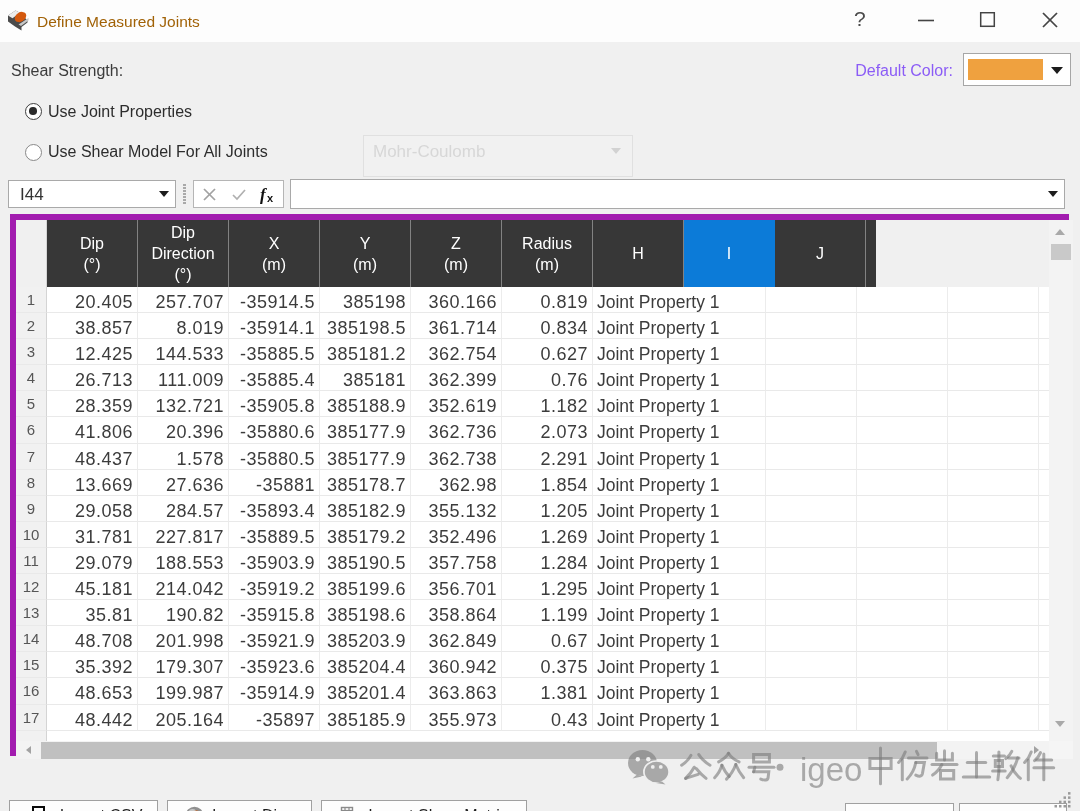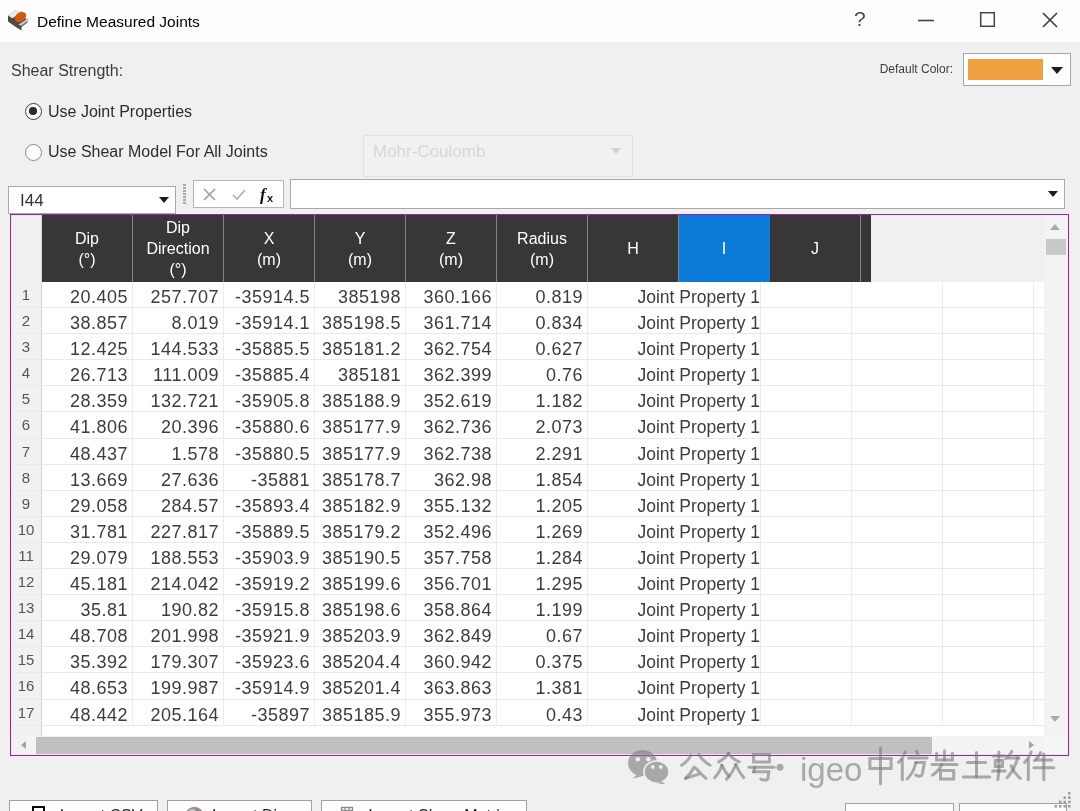--- a/index.html
+++ b/index.html
@@ -1,63 +1,63 @@
 <!DOCTYPE html>
 <html><head><meta charset="utf-8">
 <style>
 * { margin:0; padding:0; box-sizing:border-box; }
 html,body { width:1080px; height:811px; overflow:hidden; background:#f0f0f0;
   font-family:"Liberation Sans", sans-serif; position:relative; }
 .abs { position:absolute; }
 
 #titlebar { position:absolute; left:0; top:0; width:1080px; height:42px; background:#fdfdfd; }
-#title { position:absolute; left:37px; top:13px; font-size:15.5px; color:#000000; }
+#title { position:absolute; left:37px; top:13px; font-size:15.5px; color:#a16207; }
 #help { position:absolute; left:854px; top:7px; font-size:21px; color:#4b4b4b; }
 
 #shear { position:absolute; left:11px; top:62px; font-size:16px; color:#3c3c3c; }
-#dclabel { position:absolute; right:127px; top:62px; font-size:12px; color:#404040; }
+#dclabel { position:absolute; right:127px; top:62px; font-size:16px; color:#8b5cf6; }
 #swatch { position:absolute; left:963px; top:53px; width:108px; height:33px; background:#fff; border:1px solid #a6a6a6; }
 #swatch .orange { position:absolute; left:4px; top:5px; width:75px; height:21px; background:#efa13f; }
 #swatch .arr { position:absolute; left:87px; top:13px; width:0; height:0; border-left:6px solid transparent; border-right:6px solid transparent; border-top:7px solid #1c1c1c; }
 
 .radio { position:absolute; width:17px; height:17px; border-radius:50%; background:#fff; }
 #rad1 { left:25px; top:103px; border:1.6px solid #3f3f3f; }
 #rad1::after { content:""; position:absolute; left:3.2px; top:3.2px; width:7.6px; height:7.6px; border-radius:50%; background:#2b2b2b; }
 #rad2 { left:25px; top:143.5px; border:1.4px solid #898989; }
 .radlab { position:absolute; left:48px; font-size:16px; color:#2d2d2d; }
 
 #mohr { position:absolute; left:363px; top:135px; width:270px; height:42px; background:#f1f1f1; border:1px solid #e0e0e0; }
 #mohr span { position:absolute; left:9px; top:6px; font-size:17px; color:#d7d7d7; }
 #mohr .arr { position:absolute; left:247px; top:12px; width:0; height:0; border-left:5.5px solid transparent; border-right:5.5px solid transparent; border-top:6px solid #d2d2d2; }
 
-#i44 { position:absolute; left:8px; top:180px; width:168px; height:28px; background:#fff; border:1px solid #a9a9a9;margin-top:6px; }
+#i44 { position:absolute; left:8px; top:180px; width:168px; height:28px; background:#fff; border:1px solid #a9a9a9; }
 #i44 span { position:absolute; left:11px; top:4px; font-size:17px; color:#333; }
 #i44 .arr { position:absolute; left:150px; top:10px; width:0; height:0; border-left:5.5px solid transparent; border-right:5.5px solid transparent; border-top:6px solid #1c1c1c; }
 #grip { position:absolute; left:183px; top:184px; width:3px; height:21px;
   background-image:repeating-linear-gradient(to bottom,#a9a9a9 0 2px,transparent 2px 3px); }
 #fxbox { position:absolute; left:193px; top:180px; width:91px; height:28px; background:#fff; border:1px solid #b5b5b5; }
 #wide { position:absolute; left:290px; top:179px; width:775px; height:30px; background:#fff; border:1px solid #a9a9a9; }
 #wide .arr { position:absolute; left:757px; top:11px; width:0; height:0; border-left:5.5px solid transparent; border-right:5.5px solid transparent; border-top:6px solid #1c1c1c; }
 
-#grid { position:absolute; left:10px; top:214px; width:1059px; height:542px; border:1px solid #a21caf; background:#f0f0f0; }
+#grid { position:absolute; left:10px; top:214px; width:1059px; height:542px; border:6px solid #a21caf; background:#f0f0f0; }
 #ghead { position:absolute; left:0; top:0; width:1033px; height:67px; display:flex; }
 .h { background:#373737; color:#fff; font-size:16px; height:67px; border-right:1px solid #828282;
    display:flex; flex-direction:column; align-items:center; justify-content:center; line-height:21px; text-align:center; }
 .h.sel { background:#0c7bd8; border-right-color:#0c7bd8; }
 .h0 { width:31px; background:#f0f0f0; border-right:1px solid #d4d4d4; }
 .w91 { width:91px; }
 .wjp { width:173px; }
 .hpf { width:10px; border-right:none; }
 #grows { position:absolute; left:0; top:67px; }
 .trow { display:flex; height:26.1px; }
 .c { height:26.1px; background:#fff; border-right:1px solid #ececec; border-bottom:1px solid #e9e9e9;
   font-size:17.5px; color:#3c3c3c; line-height:26px; }
 .c.n { text-align:right; padding:2px 4px 0 0; letter-spacing:0.5px; font-size:18px; }
 .c.rn { width:31px; background:#f1f1f1; border-right:1px solid #d4d4d4; text-align:center; color:#565656; font-size:15px; }
-.c.jp { width:173px; text-align:right; padding:2px 0 16px 4px; }
+.c.jp { width:173px; text-align:left; padding:2px 0 16px 4px; }
 .c.pf { width:10px; border-right:none; }
 #partrow { position:absolute; left:0; top:510.7px; width:1033px; height:10.3px; background:#fff; }
 #partrow .l { position:absolute; left:0; top:0; width:31px; height:10.3px; background:#f1f1f1; border-right:1px solid #d4d4d4; }
 
 #hsb { position:absolute; left:0; top:521px; width:1033px; height:18px; background:#f3f3f3; }
 #hsb .thumb { position:absolute; left:25px; top:1px; width:896px; height:16.5px; background:#c0c0c0; }
 #hsb .la { position:absolute; left:10px; top:4.5px; width:0; height:0; border-top:4.5px solid transparent; border-bottom:4.5px solid transparent; border-right:5px solid #a2a2a2; }
 #hsb .ra { position:absolute; left:1018px; top:4.5px; width:0; height:0; border-top:4.5px solid transparent; border-bottom:4.5px solid transparent; border-left:5px solid #a2a2a2; }
 
 #vsb { position:absolute; left:1033px; top:0; width:24px; height:521px; background:#f3f3f3; }

